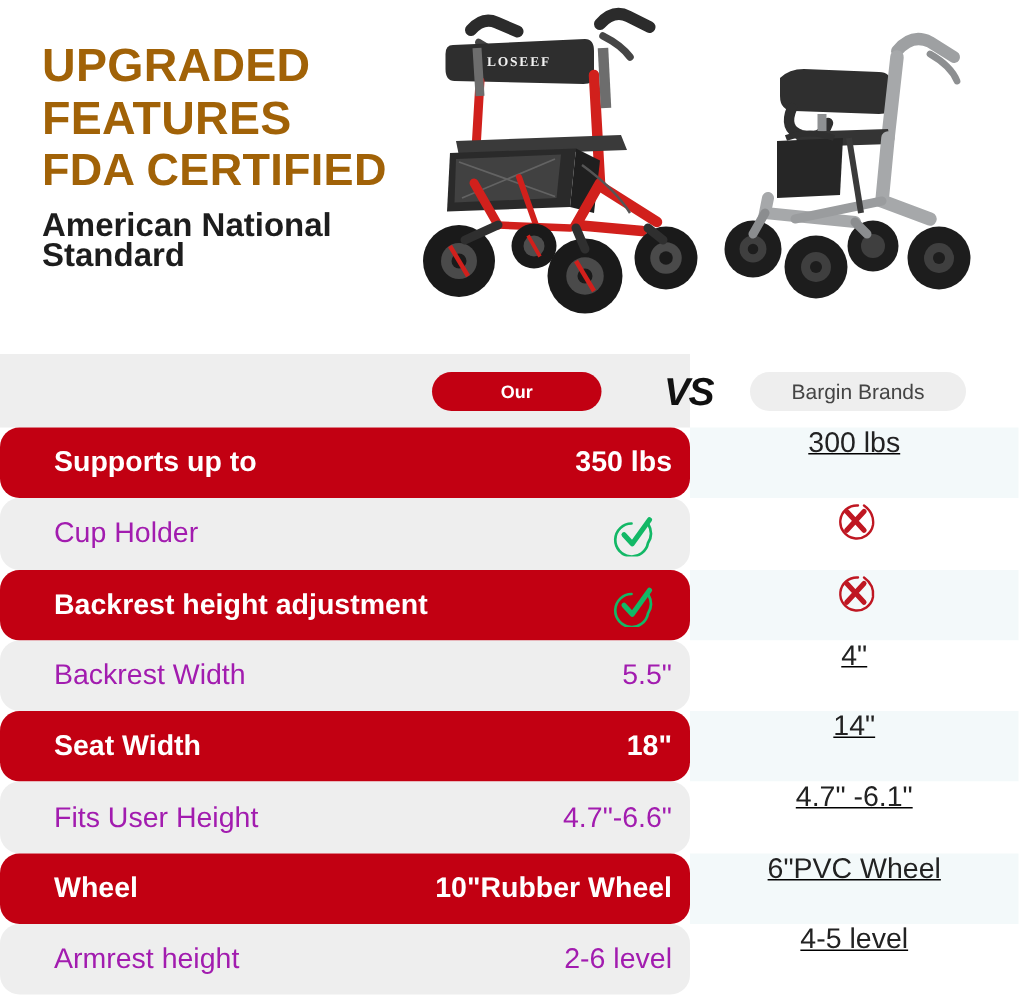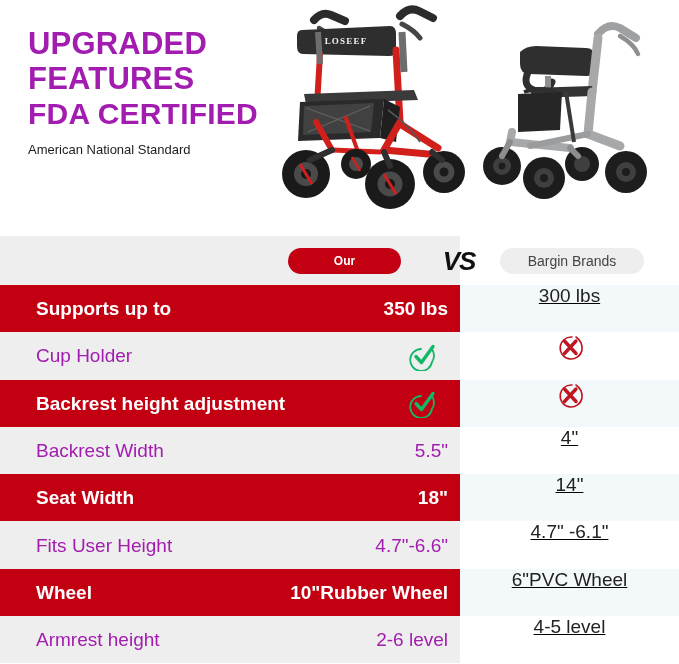--- a/index.html
+++ b/index.html
@@ -7,28 +7,28 @@
     width:679px;height:664px;background:#ffffff;
     font-family:"Liberation Sans","DejaVu Sans",sans-serif;
     overflow:hidden;position:relative;
   }
   .page{position:relative;width:679px;height:664px;}
 
   
   .hero{position:absolute;left:0;top:0;width:679px;height:236px;background:#fff;}
   .hero-copy{position:absolute;left:28px;top:26px;width:270px;}
   .hl{
-    color:#a21caf;font-weight:bold;letter-spacing:.2px;
+    color:#a16207;font-weight:bold;letter-spacing:.2px;
     font-size:31px;line-height:35px;display:block;
     font-family:"Liberation Sans",sans-serif;
   }
   .hl.l3{font-size:30px;}
   .sub{
     display:block;margin-top:9px;color:#1d1d1d;
-    font-size:13px;line-height:20px;font-weight:400;
+    font-size:22px;line-height:20px;font-weight:700;
   }
 
   
   .prod{position:absolute;top:0;}
   .prod svg{display:block;}
   .prod-ours{left:272px;top:2px;}
   .prod-theirs{left:470px;top:6px;}
 
   
   .table{position:absolute;left:0;top:236px;width:679px;height:428px;}
@@ -51,21 +51,21 @@
   .pill-brands{
     position:absolute;left:500px;top:12px;width:144px;height:26px;
     background:#eeeeee;border-radius:13px;
     display:flex;align-items:center;justify-content:center;
     color:#444;font-size:14px;font-weight:400;
   }
 
   .row{position:relative;height:47.3px;}
   .cell-left{
     position:absolute;left:0;top:0;width:460px;height:100%;
-    display:flex;align-items:center;
+    display:flex;align-items:center;border-radius:13px;
   }
   .cell-right{
     position:absolute;left:460px;top:0;width:219px;height:100%;
     display:flex;justify-content:center;text-decoration:underline;
   }
   .lbl{
     position:absolute;left:36px;font-size:19px;line-height:21px;
   }
   .val{
     position:absolute;right:12px;font-size:19px;line-height:21px;

